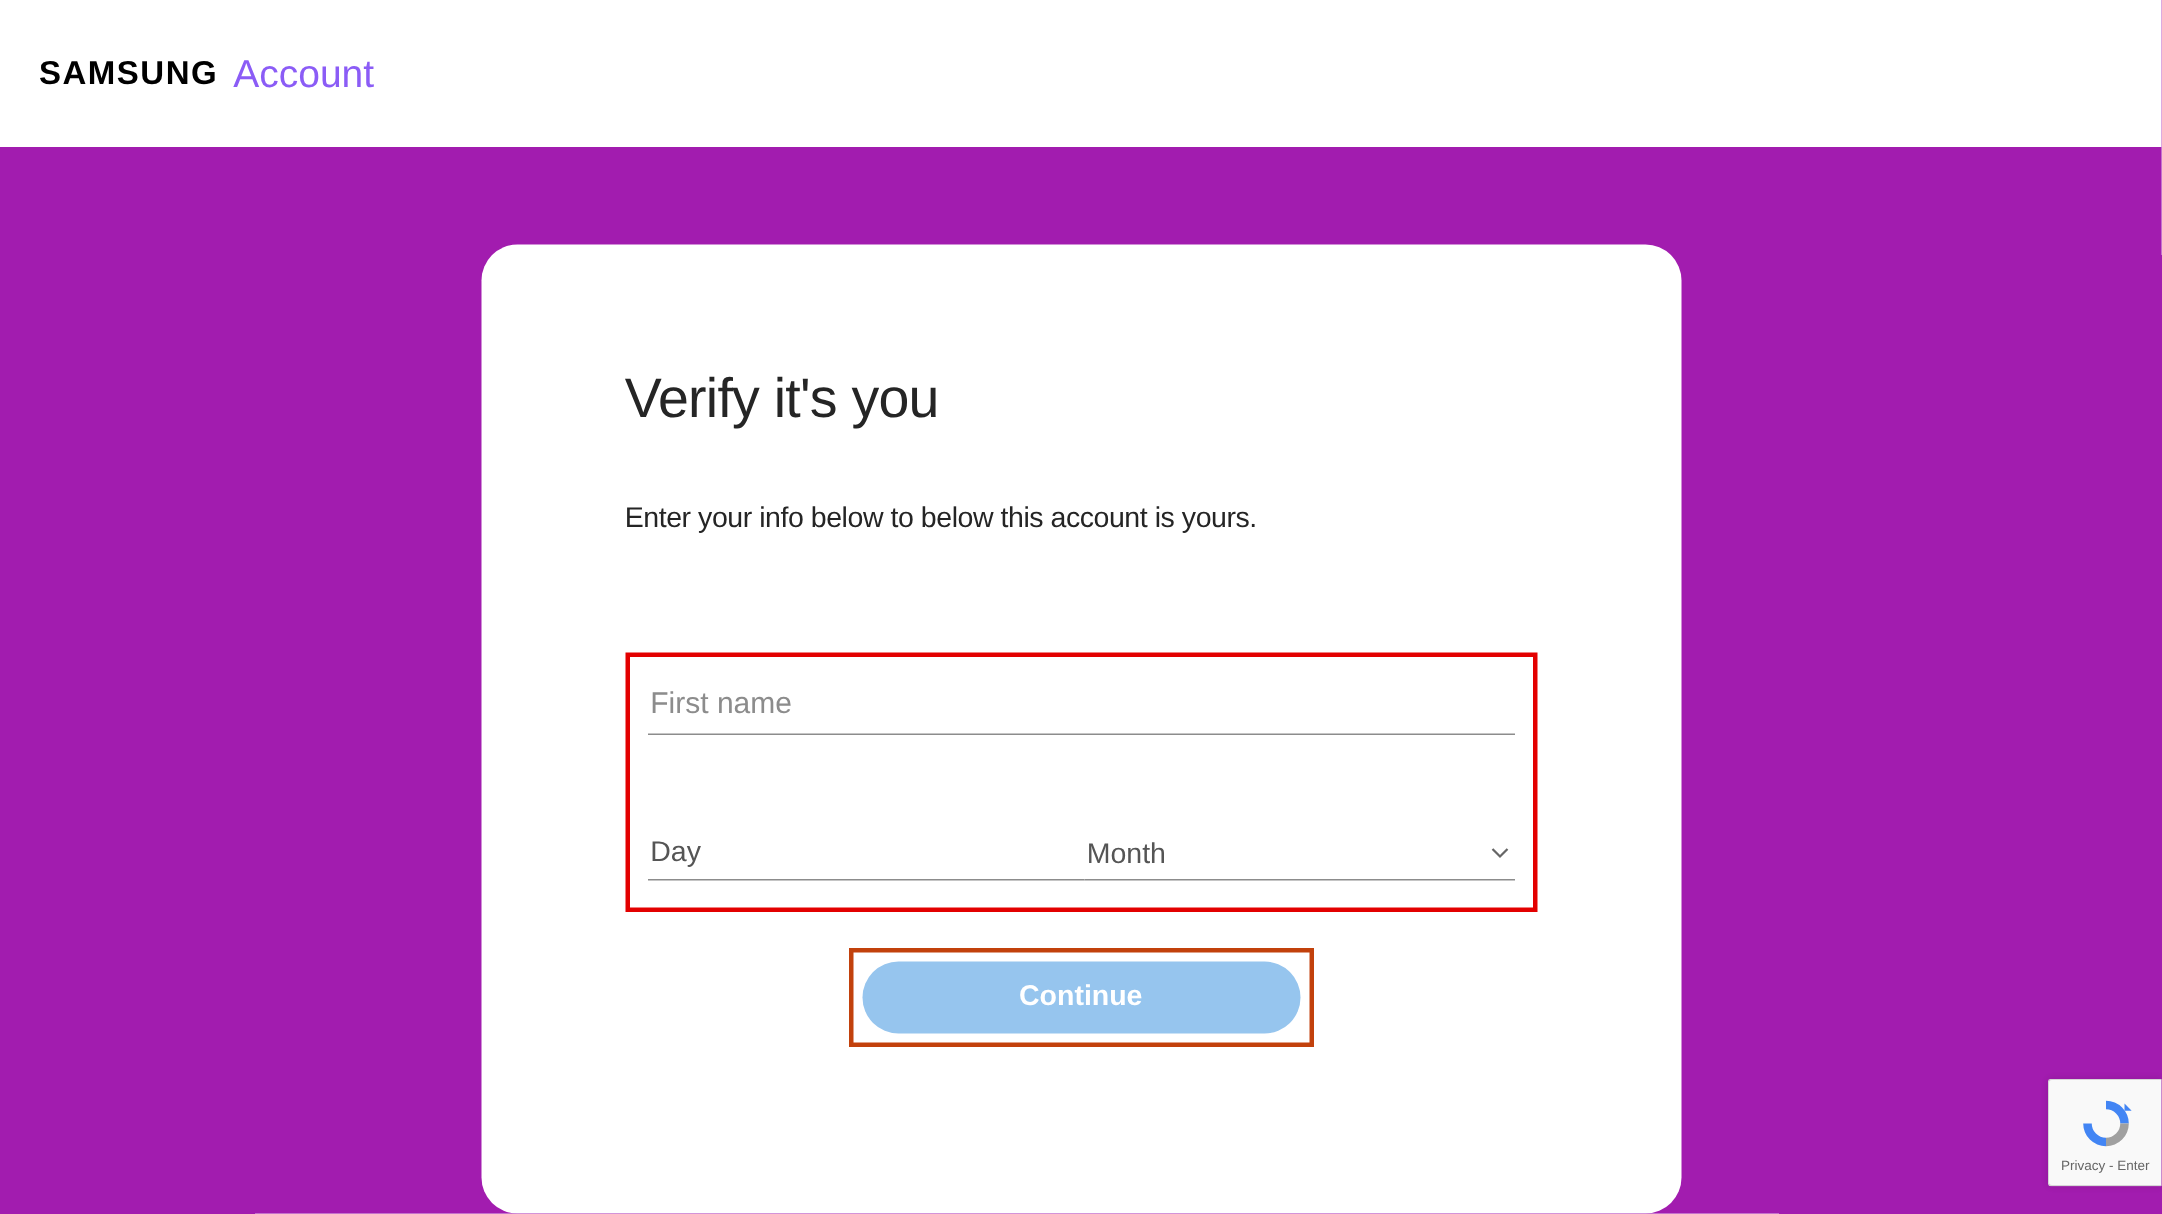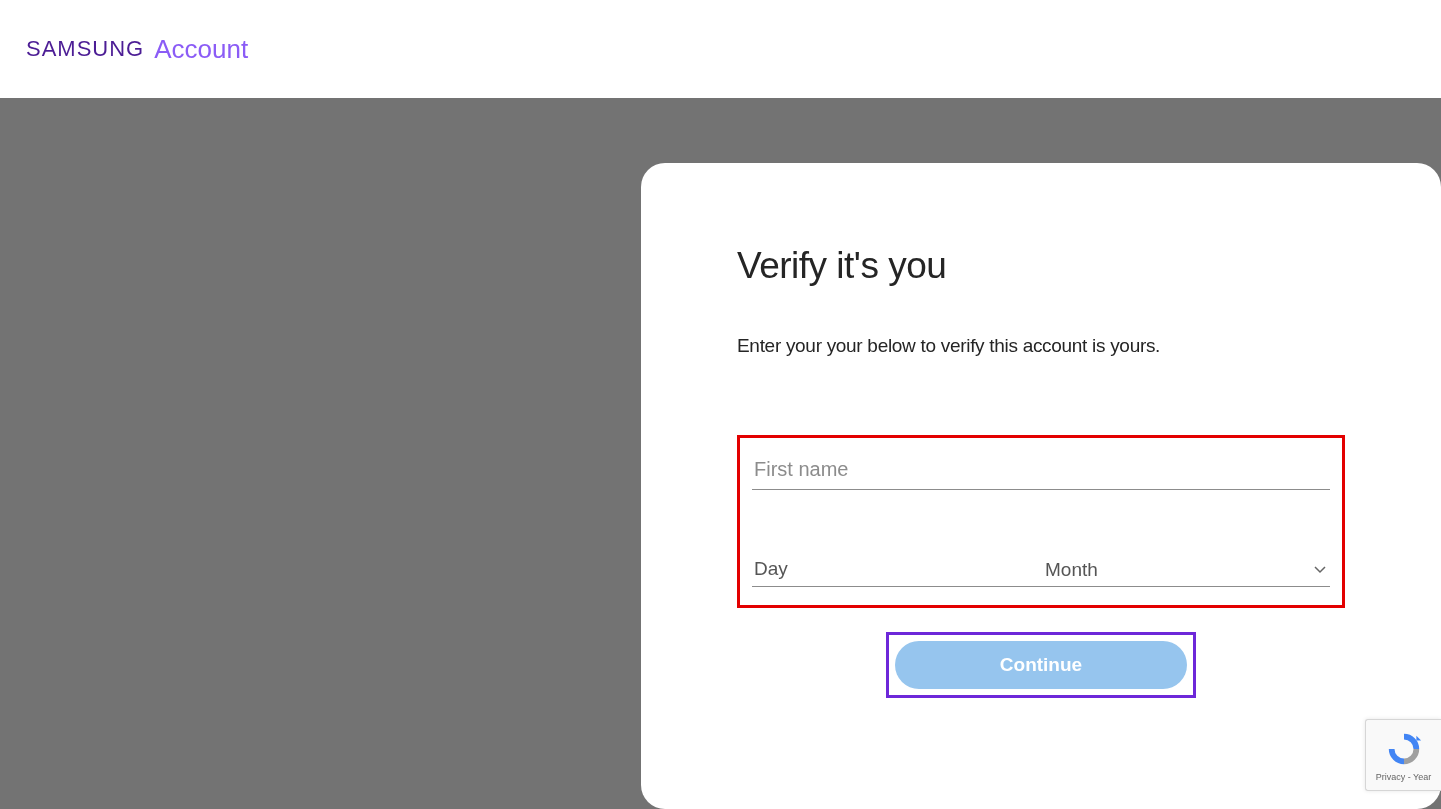--- a/index.html
+++ b/index.html
@@ -18,40 +18,40 @@
     
     .header {
       background: #ffffff;
       padding: 36px 26px;
       height: 98px;
       display: flex;
       align-items: center;
     }
     
     .logo-samsung {
-      font-weight: 400;
+      font-weight: 700;
       font-size: 22px;
       letter-spacing: 1px;
-      color: #4c1d95;
+      color: #000000;
       font-family: Arial Black, Arial, sans-serif;
     }
     
     .logo-account {
       font-weight: 400;
       font-size: 26px;
       color: #8b5cf6;
       margin-left: 10px;
     }
     
     .main-area {
-      background: #737373;
+      background: #a21caf;
       height: 711px;
       padding-top: 65px;
       display: flex;
-      justify-content: flex-end;
+      justify-content: center;
     }
     
     .card {
       background: #ffffff;
       width: 800px;
       border-radius: 24px;
       padding: 82px 96px 40px 96px;
     }
     
     .card-title {
@@ -146,21 +146,21 @@
       font-family: inherit;
     }
     
     .chevron-down {
       position: absolute;
       right: 4px;
       pointer-events: none;
     }
     
     .button-highlight {
-      border: 3px solid #6d28d9;
+      border: 3px solid #c2410c;
       width: 310px;
       margin: 0 auto;
       padding: 6px;
       display: flex;
       justify-content: center;
     }
     
     .continue-btn {
       background: #96c5ee;
       color: #ffffff;
@@ -213,21 +213,21 @@
 <body>
 
 <div class="header">
   <span class="logo-samsung">SAMSUNG</span>
   <span class="logo-account">Account</span>
 </div>
 
 <div class="main-area">
   <div class="card">
     <h1 class="card-title">Verify it's you</h1>
-    <p class="card-subtitle">Enter your your below to verify this account is yours.</p>
+    <p class="card-subtitle">Enter your info below to below this account is yours.</p>
 
     <div class="form-highlight">
       <div class="first-name-wrap">
         <input type="text" class="input-field" placeholder="First name" style="">
       </div>
 
 
       <div class="dob-row">
         <input type="text" class="dob-input" placeholder="Day" style="">
 
@@ -254,15 +254,15 @@
 <div class="recaptcha-badge">
   <div class="recaptcha-icon">
     <svg width="38" height="38" viewBox="0 0 40 40">
       <path d="M 20 4 A 16 16 0 0 1 36 20 L 30 20 A 10 10 0 0 0 20 10 Z" fill="#4285f4"></path>
       <path d="M 36 20 A 16 16 0 0 1 20 36 L 20 30 A 10 10 0 0 0 30 20 Z" fill="#a0a0a0"></path>
       <path d="M 20 36 A 16 16 0 0 1 4 20 L 10 20 A 10 10 0 0 0 20 30 Z" fill="#4285f4"></path>
       <polygon points="33,6 38,11 33,11" fill="#4285f4"></polygon>
     </svg>
   </div>
   <div class="recaptcha-links">
-    <a href="#">Privacy</a><span> - </span><a href="#">Year</a>
+    <a href="#">Privacy</a><span> - </span><a href="#">Enter</a>
   </div>
 </div>
 
 </body></html>

